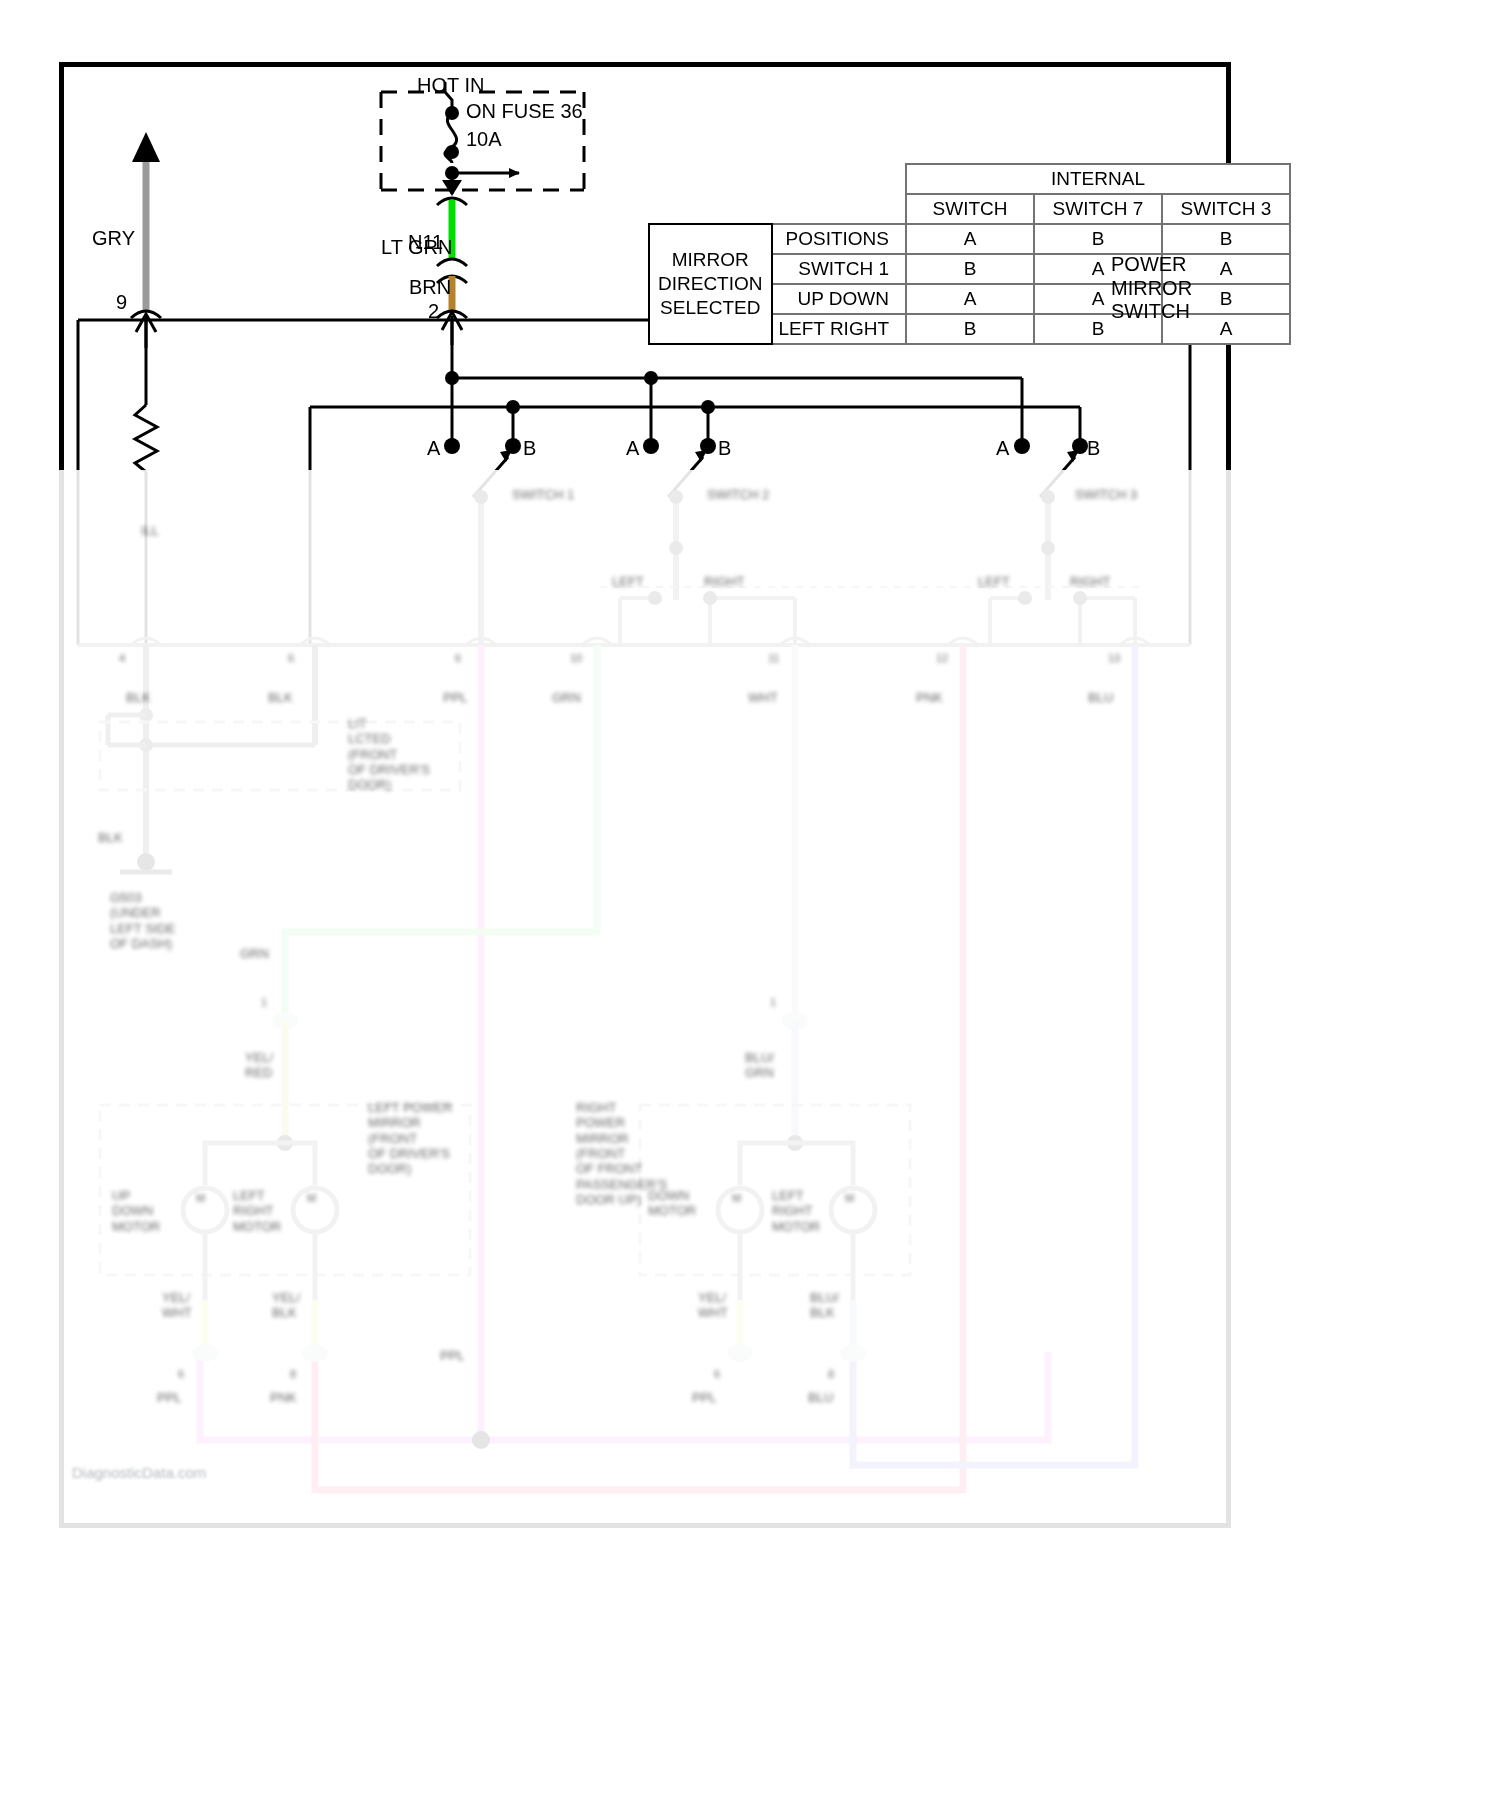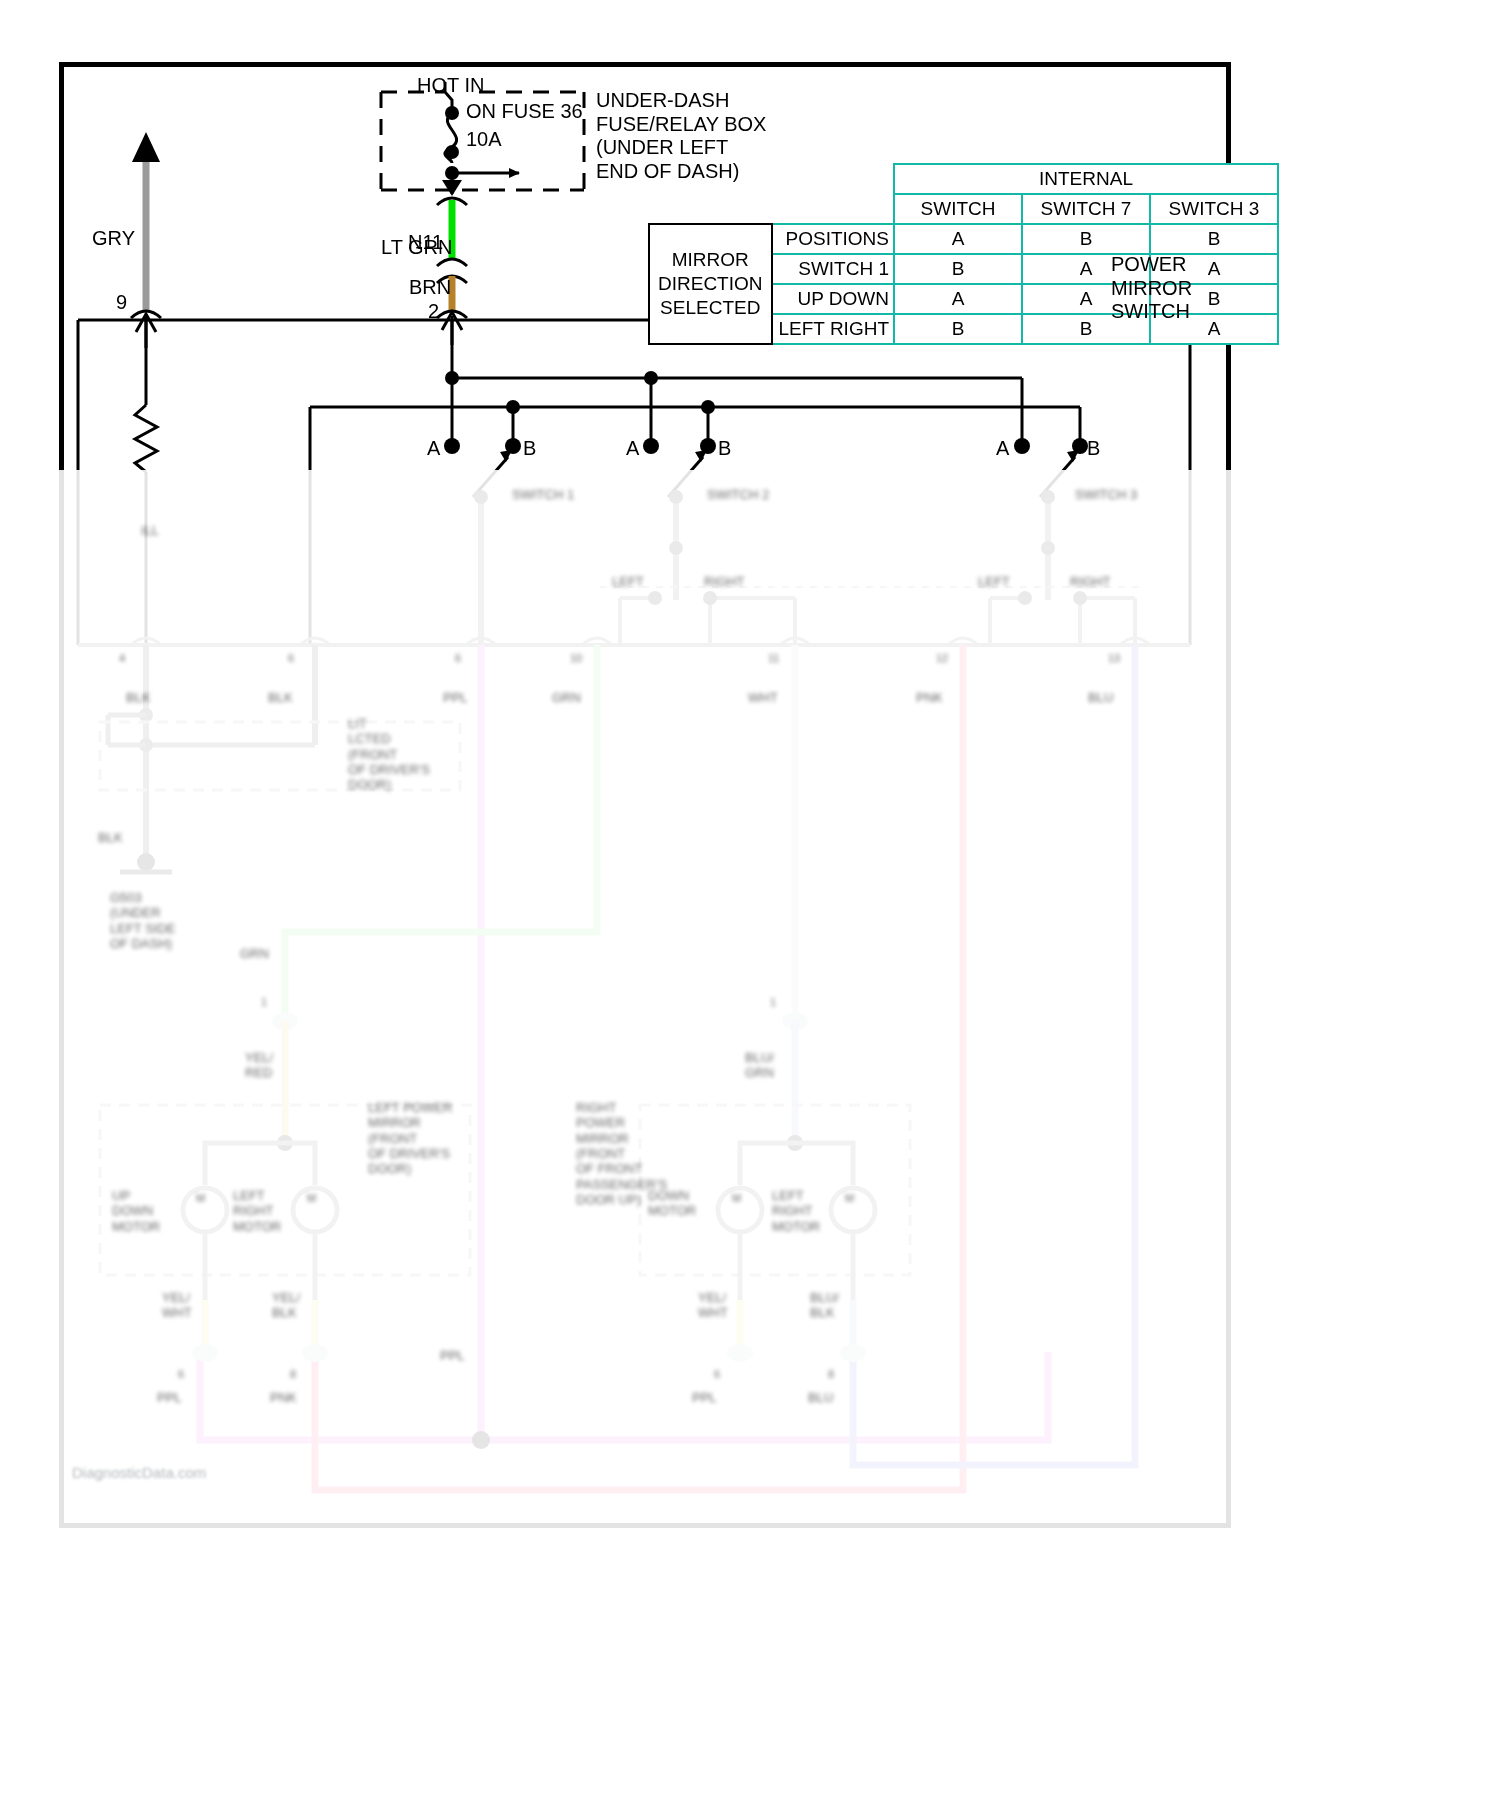--- a/index.html
+++ b/index.html
@@ -60,32 +60,32 @@
   .ctr { text-align: center; }
   
   .sw-table {
     position: absolute;
     left: 648px; top: 163px;
     border-collapse: collapse;
     z-index: 30;
     background: #fff;
   }
   .sw-table td, .sw-table th {
-    border: 2px solid #14b8a6;
+    border: 2px solid #737373;
     font-family: "Liberation Sans", sans-serif;
     font-size: 19px;
     font-weight: normal;
     text-align: center;
     padding: 3px 6px;
     color: #000;
     background: #fff;
   }
   .sw-table td.rowhdr {
     text-align: right;
-    padding-right: 4px;
+    padding-right: 16px;
     white-space: nowrap;
   }
   .sw-table td.side {
     border: 2px solid #000;
     text-align: center;
     font-size: 19px;
     line-height: 1.25;
     white-space: nowrap;
     padding: 2px 8px;
   }
@@ -338,24 +338,20 @@
   <div class="txt t20" style="left:92px; top:227px; z-index:40;">GRY</div>
 
   <div class="txt t20" style="left:116px; top:291px; z-index:40;">9</div>
 
   <div class="txt t20" style="left:417px; top:74px; z-index:40;">HOT IN</div>
 
   <div class="txt t20" style="left:466px; top:100px; z-index:40;">ON FUSE 36</div>
 
   <div class="txt t20" style="left:466px; top:128px; z-index:40;">10A</div>
 
-  <div class="txt t20" style="left:596px; top:89px; z-index:40;"><span>UNDER-DASH</span>
-<span>FUSE/RELAY BOX</span>
-<span>(UNDER LEFT</span>
-<span>END OF DASH)</span></div>
 
   <div class="txt t20" style="left:408px; top:196px; z-index:40;margin-top:35px;">N11</div>
 
   <div class="txt t20" style="left:381px; top:236px; z-index:40;">LT GRN</div>
 
   <div class="txt t20" style="left:409px; top:276px; z-index:40;">BRN</div>
 
   <div class="txt t20" style="left:428px; top:300px; z-index:40;">2</div>
 
   <div class="txt t20" style="left:1111px; top:253px; z-index:40;"><span>POWER</span>

